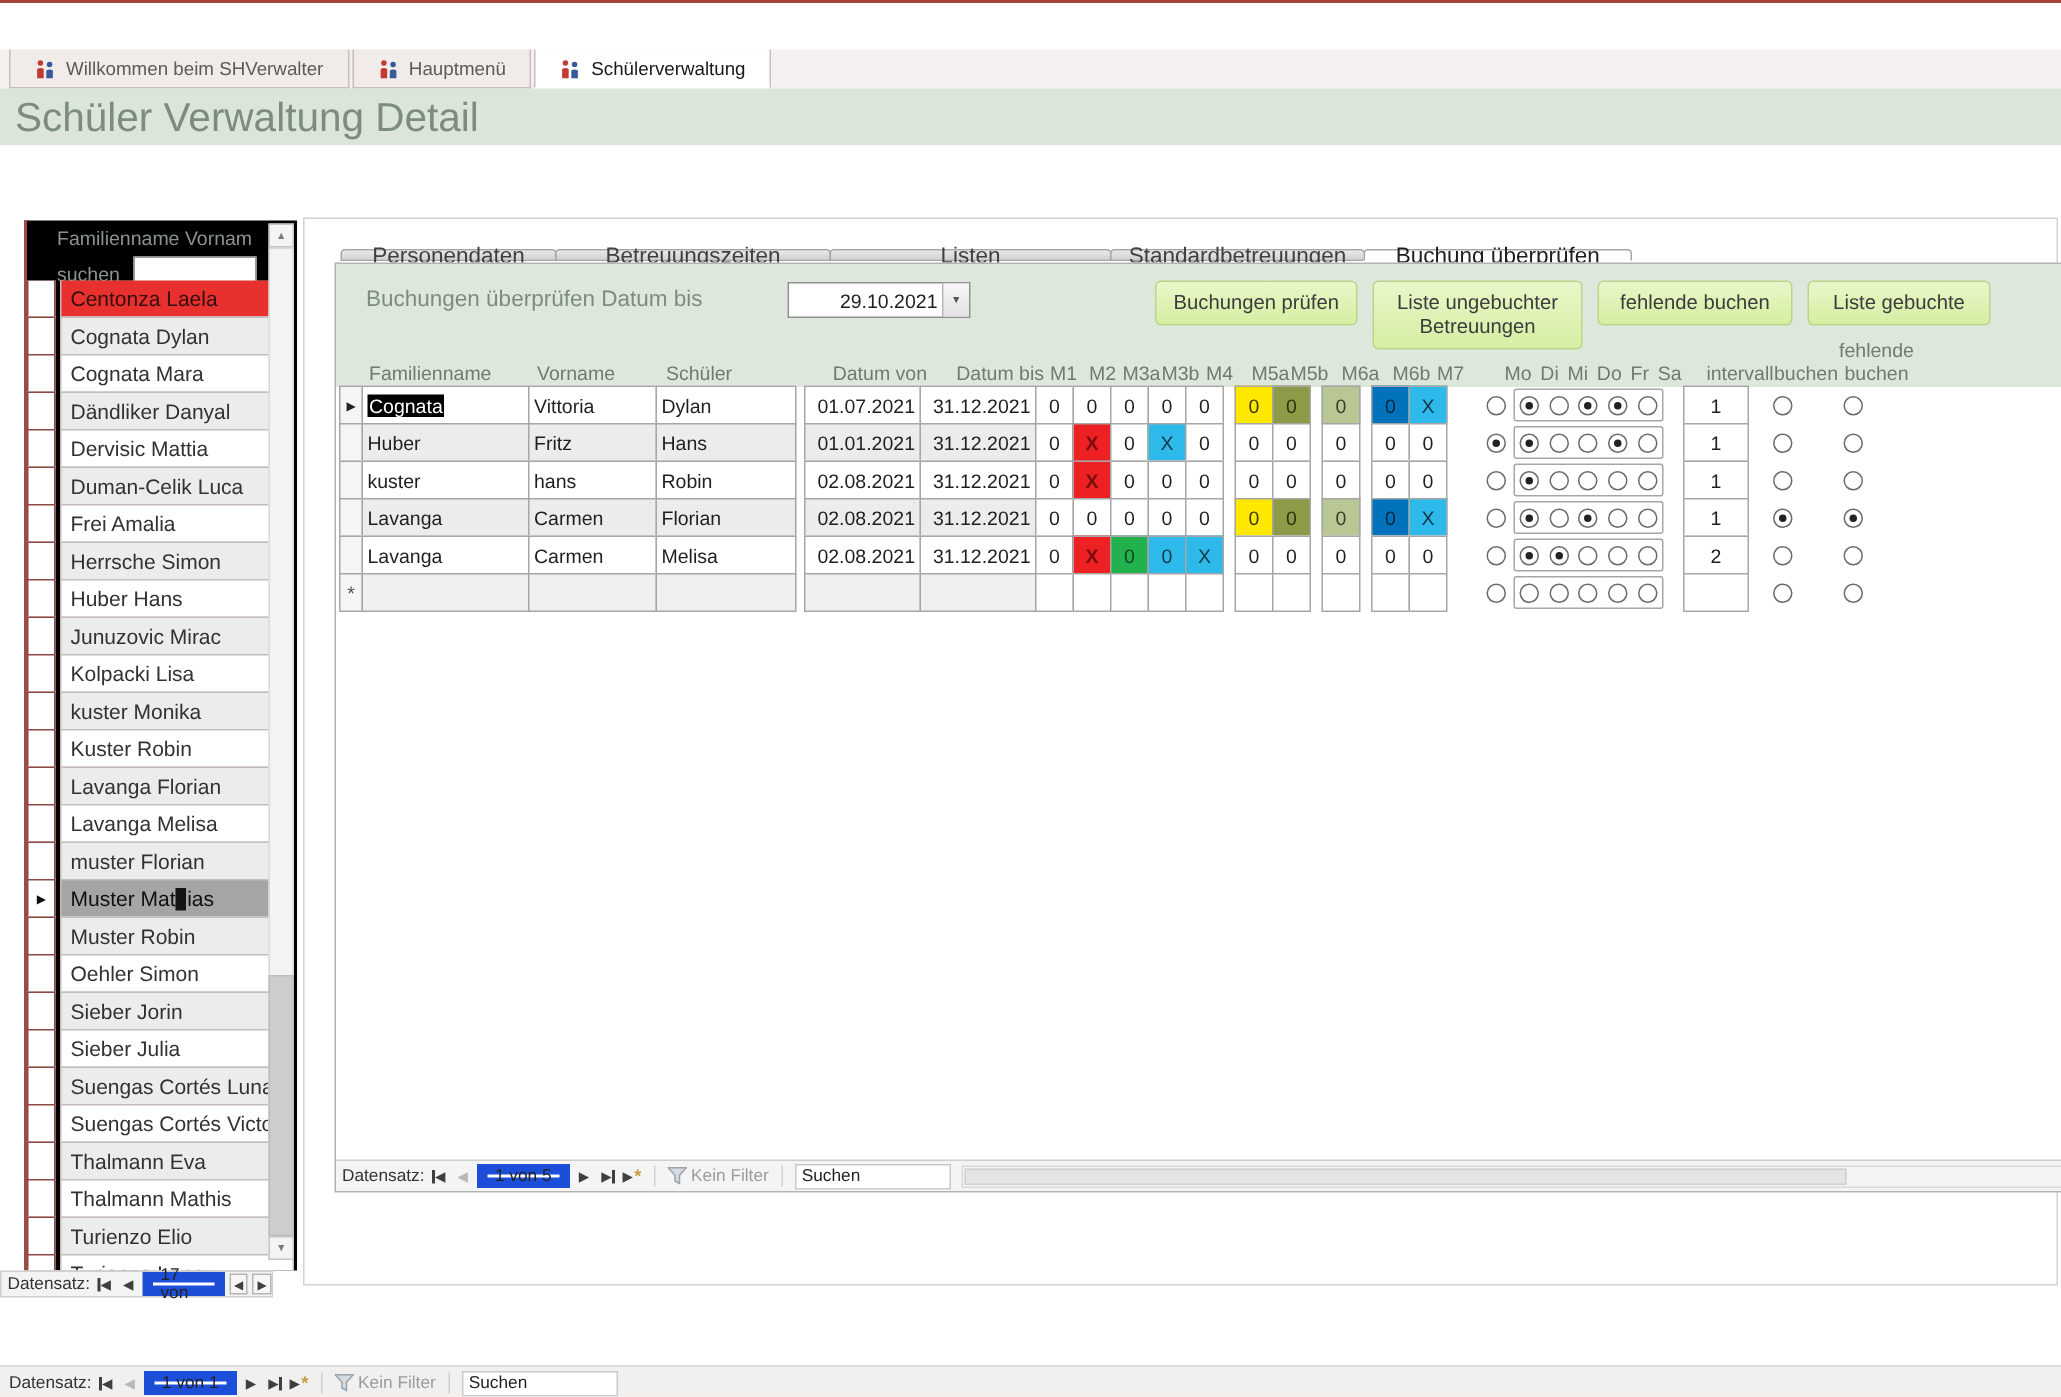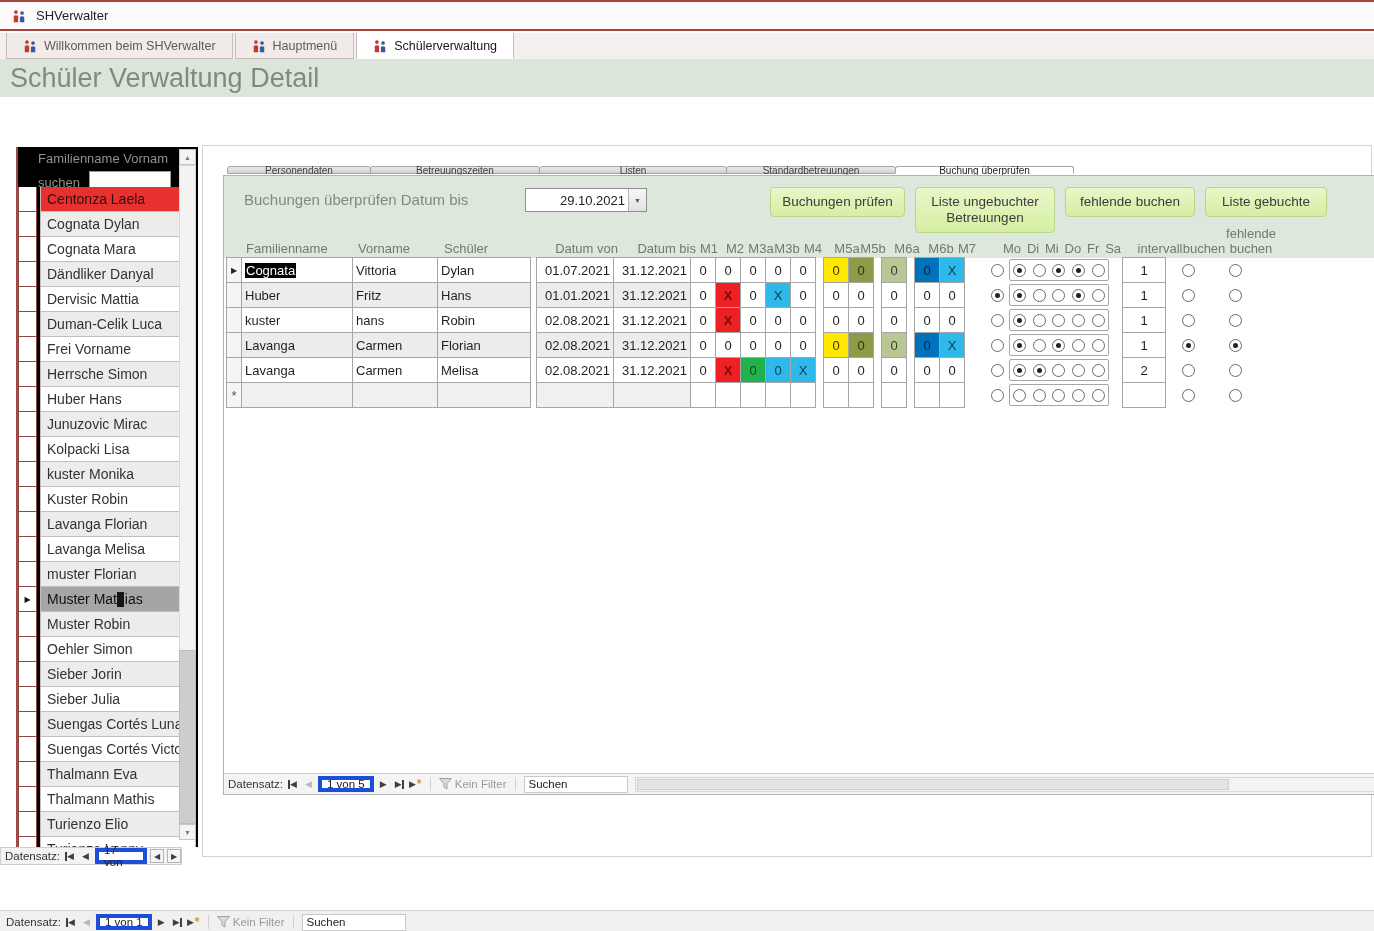--- a/index.html
+++ b/index.html
@@ -63,35 +63,35 @@
               background:#f4f4f4;font-size:7px;color:#7a7a7a;display:flex;align-items:center;justify-content:center;}
   .side-nav{position:absolute;left:0;top:845px;width:182px;height:18px;background:#f3f3f3;border:1px solid #cfcfcf;
             display:flex;align-items:center;font-size:11.5px;color:#333;padding-left:4px;gap:3px;}
 
   
   .navlbl{font-size:11.5px;color:#333;}
   .navbtn{display:inline-flex;align-items:center;justify-content:center;font-size:9px;color:#3f3f3f;
           min-width:13px;height:13px;cursor:default;}
   .navbtn.dis{color:#b8b8b8;}
   .navbar-bar{display:inline-block;width:2px;height:9px;background:currentColor;}
-  .posbox{background:#fff;border:4px solid #1d4ed8;font-size:11.5px;color:#222;padding:0 5px;height:16px;
+  .posbox{background:#fff;border:7px solid #1d4ed8;font-size:11.5px;color:#222;padding:0 5px;height:16px;
           display:flex;align-items:center;min-width:48px;}
   .newstar{color:#c69a3f;font-weight:bold;font-size:12px;margin-left:1px;}
   .vsep{width:1px;height:14px;background:#d0d0d0;margin:0 5px;}
   .filterlbl{font-size:11.5px;color:#9b9b9b;}
   .srchbox{background:#fff;border:1px solid #c9c9c9;height:17px;width:104px;font-size:11.5px;color:#222;
            font-family:inherit;padding:0 4px;}
   .minibtn{width:14px;height:14px;border:1px solid #b5b5b5;background:#f6f6f6;display:inline-flex;
            align-items:center;justify-content:center;font-size:8px;color:#3f3f3f;}
 
   
   .panel{position:absolute;left:202px;top:143px;width:1170px;height:712px;background:#fff;border:1px solid #d6d2d0;}
   .form-tabs{position:absolute;left:25px;top:0px;height:28px;display:flex;}
   .form-tab{display:flex;align-items:center;justify-content:center;border:1px solid #a5a5a5;margin-left:-1px;
-            background:linear-gradient(#e9e9e9,#d2d2d2);font-size:10px;color:#3f3f3f;border-radius:3px 3px 0 0;cursor:default;margin-top:20px;}
+            background:linear-gradient(#e9e9e9,#d2d2d2);font-size:15px;color:#3f3f3f;border-radius:3px 3px 0 0;cursor:default;margin-top:20px;}
   .form-tab.active{background:#fff;color:#1d1d1d;border-bottom-color:#fff;}
 
   .subbox{position:absolute;left:20px;top:29px;width:1260px;height:620px;border:1px solid #b3b3b3;background:#fff;}
   .green-band{position:absolute;left:0;top:0;width:100%;height:82px;background:#dde7db;}
   .sub-title{position:absolute;left:20px;top:15px;font-size:15px;color:#7d8d7c;}
   .date-combo{position:absolute;left:301px;top:12px;width:122px;height:24px;border:1px solid #8f8f8f;background:#fff;display:flex;}
   .date-text{flex:1;display:flex;align-items:center;justify-content:flex-end;font-size:13px;color:#222;padding-right:3px;}
   .date-btn{width:18px;border-left:1px solid #b5b5b5;background:linear-gradient(#f7f7f7,#e2e2e2);
             display:flex;align-items:center;justify-content:center;font-size:7px;color:#555;}
   .sb{position:absolute;font-size:13.5px;}
@@ -157,31 +157,20 @@
 
   
   .statusbar{position:absolute;left:0;top:908px;width:100%;height:23px;background:#f2f0ee;border-top:1px solid #d8d4d2;
              display:flex;align-items:center;padding-left:6px;gap:3px;}
 </style>
 <style>.hl{background:#000;color:#fff;padding:0 1px;}</style></head>
 <body>
 
 <div class="app">
 
-  <div class="titlebar">
-    <span class="tab-icon" id="titleIcon">
-        <svg width="14" height="14" viewBox="0 0 16 16">
-          <circle cx="4.5" cy="3.5" r="2.1" fill="#c13b33"></circle>
-          <path d="M2 15 L2 8 Q4.5 6.4 7 8 L7 15 Z" fill="#c13b33"></path>
-          <circle cx="11.5" cy="4.6" r="2.1" fill="#39599b"></circle>
-          <path d="M9 15 L9 9.2 Q11.5 7.6 14 9.2 L14 15 Z" fill="#39599b"></path>
-        </svg>
-      </span>
-    <span class="ttl">SHVerwalter</span>
-  </div>
 
   <div class="doc-tabs" id="docTabs">
       <div class="doc-tab">
         <span class="tab-icon">
           <svg width="14" height="14" viewBox="0 0 16 16">
             <circle cx="4.5" cy="3.5" r="2.1" fill="#c13b33"></circle>
             <path d="M2 15 L2 8 Q4.5 6.4 7 8 L7 15 Z" fill="#c13b33"></path>
             <circle cx="11.5" cy="4.6" r="2.1" fill="#39599b"></circle>
             <path d="M9 15 L9 9.2 Q11.5 7.6 14 9.2 L14 15 Z" fill="#39599b"></path>
           </svg>
@@ -257,21 +246,21 @@
         <div class="side-row">
           <div class="side-sel"></div>
           <div class="side-name">Dervisic Mattia</div>
         </div>
         <div class="side-row">
           <div class="side-sel"></div>
           <div class="side-name alt">Duman-Celik Luca</div>
         </div>
         <div class="side-row">
           <div class="side-sel"></div>
-          <div class="side-name">Frei Vorname</div>
+          <div class="side-name">Frei Amalia</div>
         </div>
         <div class="side-row">
           <div class="side-sel"></div>
           <div class="side-name alt">Herrsche Simon</div>
         </div>
         <div class="side-row">
           <div class="side-sel"></div>
           <div class="side-name">Huber Hans</div>
         </div>
         <div class="side-row">
@@ -357,21 +346,21 @@
     <span class="navbtn"><span class="navbar-bar"></span>◀</span>
     <span class="navbtn">◀</span>
     <span class="posbox">17 von</span>
     <span class="minibtn">◀</span>
     <span class="minibtn">▶</span>
   </div>
 
   <div class="panel">
     <div class="form-tabs" id="formTabs">
         <div class="form-tab" style="width: 144px;">Personendaten</div>
-        <div class="form-tab" style="width: 170px;">Betreuungszeiten</div>
+        <div class="form-tab" style="width: 184px;">Betreuungszeiten</div>
         <div class="form-tab" style="width: 188px;">Listen</div>
         <div class="form-tab" style="width: 170px;">Standardbetreuungen</div>
         <div class="form-tab active" style="width: 179px;">Buchung überprüfen</div>
       </div>
 
     <div class="subbox">
       <div class="green-band"></div>
       <div class="sub-title">Buchungen überprüfen Datum bis</div>
 
       <div class="date-combo">

